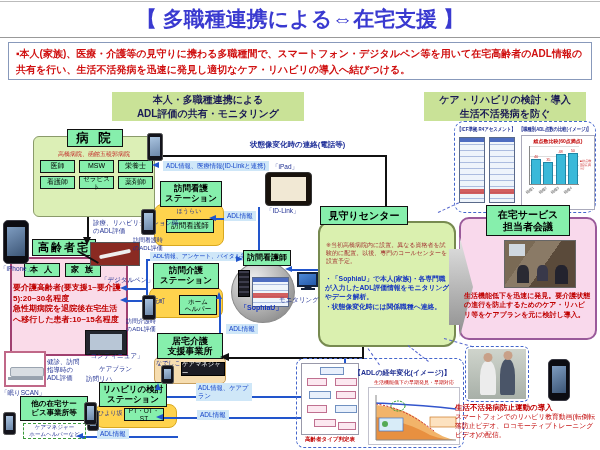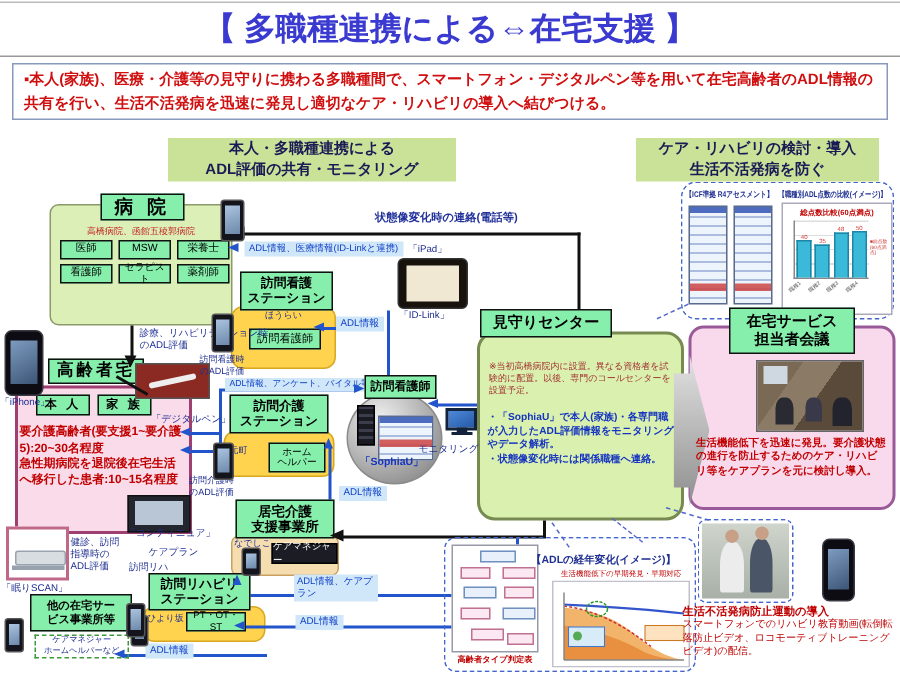--- a/index.html
+++ b/index.html
@@ -114,21 +114,21 @@
 ビス事業所等</div>
   <div class="abs pre" style="left:23px;top:423px;width:63px;height:16px;border:1px dashed #3a9a3a;text-align:center;font-size:5.5px;color:#1f2f92;line-height:1.3;z-index:2;">ケアマネジャー
 ホームヘルパーなど</div>
   <div class="abs phone" style="left:3px;top:412px;width:13px;height:23px;"></div>
   <div class="abs phone" style="left:87px;top:410px;width:12px;height:21px;"></div>
 
   <div class="abs nv" style="left:84px;top:352px;white-space:nowrap;">「コンティニュア」</div>
   <div class="abs nv" style="left:99px;top:365px;white-space:nowrap;">ケアプラン</div>
   <div class="abs nv" style="left:86px;top:375px;white-space:nowrap;">訪問リハ</div>
   <div class="abs ybody" style="left:95px;top:404px;width:82px;height:24px;"></div>
-  <div class="abs wbox pre" style="left:99px;top:382px;width:68px;height:25px;font-size:8.5px;">訪問リハビリ
+  <div class="abs wbox pre" style="left:99px;top:382px;width:68px;height:25px;font-size:8.5px;">リハビリの検討
 ステーション</div>
   <div class="abs nv" style="left:98px;top:410px;font-size:6px;">ひより坂</div>
   <div class="abs wbox fn" style="left:124px;top:408px;width:40px;height:13px;font-size:6.5px;">PT・OT・ST</div>
   <div class="abs phone" style="left:84px;top:402px;width:13px;height:23px;"></div>
 
   <div class="abs ybody" style="left:154px;top:204px;width:70px;height:42px;"></div>
   <div class="abs wbox pre" style="left:160px;top:181px;width:62px;height:26px;font-size:8.5px;">訪問看護
 ステーション</div>
   <div class="abs nv" style="left:156px;top:208px;width:66px;text-align:center;font-size:6px;">ほうらい</div>
   <div class="abs wbox fn" style="left:166px;top:219px;width:48px;height:14px;font-size:7.5px;">訪問看護師</div>

